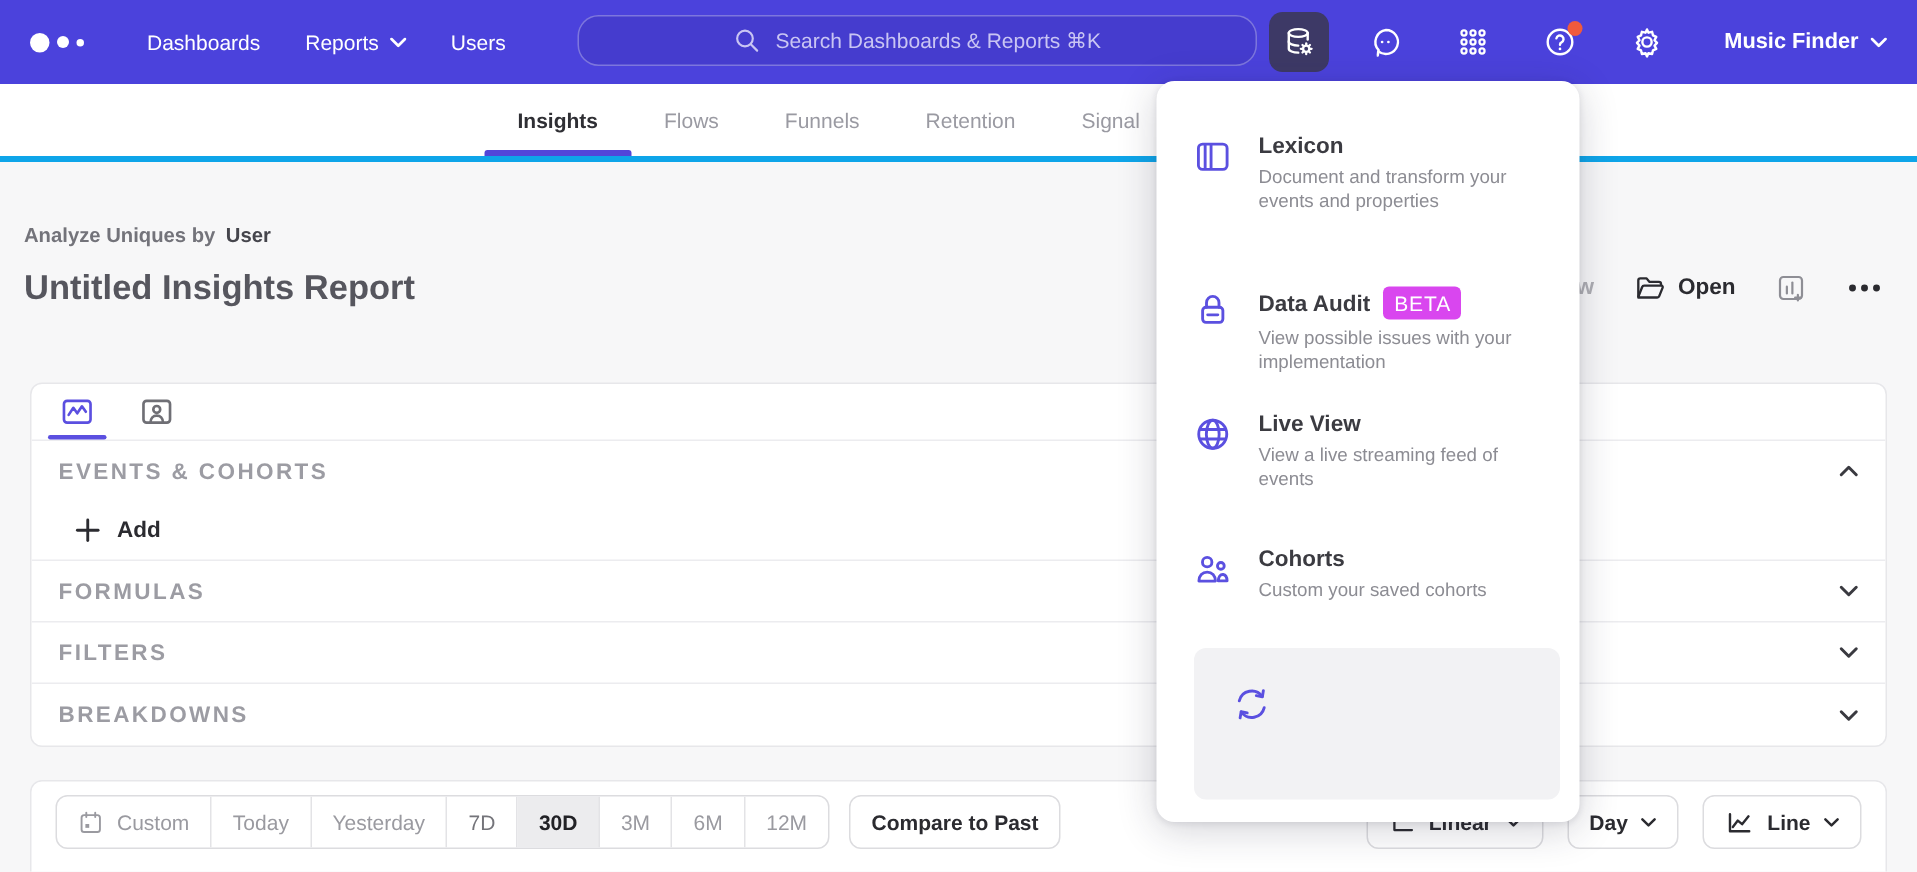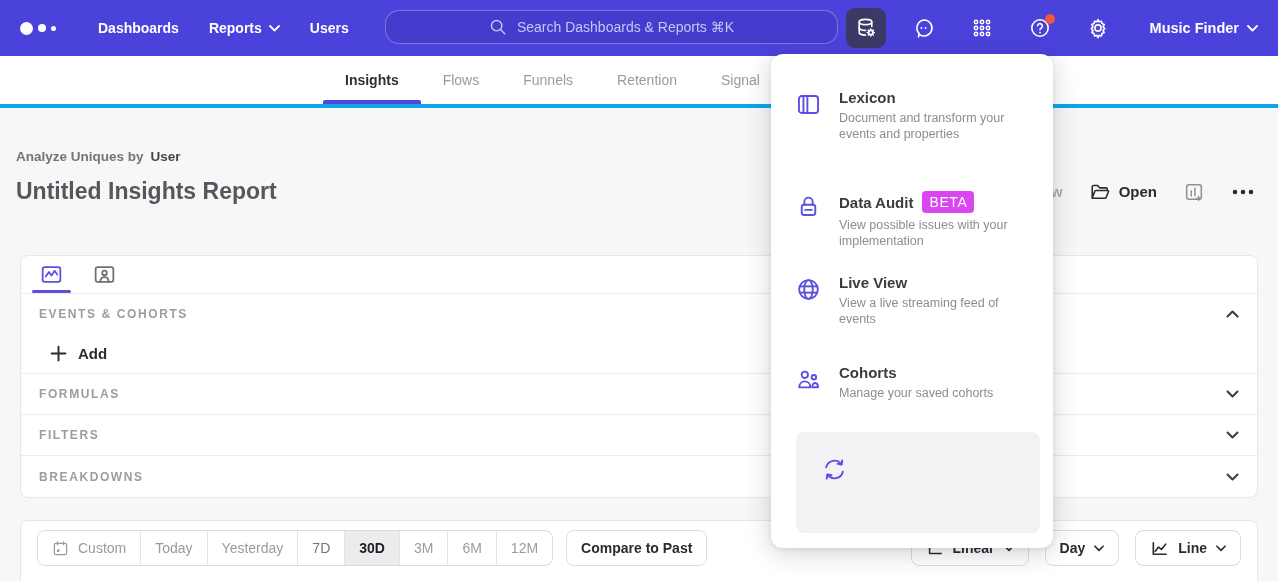--- a/index.html
+++ b/index.html
@@ -6,21 +6,21 @@
   html,body { width:1278px; height:581px; overflow:hidden; }
   body { font-family:"Liberation Sans", sans-serif; background:#f7f7f8; position:relative; }
 
   
   .topnav { position:absolute; top:0; left:0; width:1278px; height:56px; background:#4b42dc;
             display:flex; align-items:center; padding:0 20px; z-index:30; }
   .logo { display:flex; align-items:center; gap:5px; width:48px; }
   .logo .d1{width:13px;height:13px;border-radius:50%;background:#fff;}
   .logo .d2{width:8px;height:8px;border-radius:50%;background:#fff;}
   .logo .d3{width:5px;height:5px;border-radius:50%;background:#fff;}
-  .nav-item { color:#fff; font-size:14px; font-weight:700; margin-left:30px; display:flex; align-items:center; gap:7px; cursor:pointer; }
+  .nav-item { color:#fff; font-size:14px; font-weight:400; margin-left:30px; display:flex; align-items:center; gap:7px; cursor:pointer; }
   .nav-caret svg, .proj-caret svg { display:block; }
   .nav-search { position:absolute; left:385px; top:10px; width:453px; height:34px; background:#453cce;
                 border:1px solid rgba(255,255,255,0.30); border-radius:14px; display:flex; align-items:center;
                 justify-content:center; gap:10px; color:#c9c5f3; font-size:14px; cursor:text; }
   .nav-right { margin-left:auto; display:flex; align-items:center; gap:18px;justify-content:center; }
   .nav-iconbtn { width:40px; height:40px; border-radius:9px; display:flex; align-items:center; justify-content:center; cursor:pointer; position:relative; }
   .nav-iconbtn.active { background:#3d3966; }
   .nav-iconbtn .reddot { position:absolute; top:6px; right:5px; width:10px; height:10px; border-radius:50%; background:#f05a3c; }
   .project { color:#fff; font-size:14.5px; font-weight:700; display:flex; align-items:center; gap:8px; margin-left:14px; cursor:pointer; }
 
@@ -45,21 +45,21 @@
   .hbtn.dark { color:#2b2b30; font-weight:700; }
   .icon-only { display:flex; align-items:center; cursor:pointer; }
 
   
   .builder { position:absolute; left:20px; right:20px; top:255px; height:243px; background:#fff;
              border:1px solid #e7e7ea; border-radius:8px; overflow:hidden; }
   .b-tabs { height:38px; display:flex; align-items:center; gap:20px; padding:0 14px; border-bottom:1px solid #ececef; position:relative; }
   .b-tab { position:relative; height:100%; display:flex; align-items:center; padding:0 4px; cursor:pointer; }
   .b-tab.active::after { content:""; position:absolute; left:-3px; right:-3px; bottom:0; height:3px; background:#5b4fe0; border-radius:2px; }
   .b-row { display:flex; align-items:center; justify-content:space-between; padding:0 18px; }
-  .b-section-label { font-size:12px; font-weight:700; letter-spacing:1.6px; color:#9c9ca3; }
+  .b-section-label { font-size:15px; font-weight:700; letter-spacing:1.6px; color:#9c9ca3; }
   .b-head { height:40px; }
   .b-add { height:40px; display:flex; align-items:center; gap:11px; padding-left:29px; border-bottom:1px solid #ececef; cursor:pointer; }
   .b-add span { font-size:15px; font-weight:700; color:#2b2b30; }
   .b-collapsed { height:41px; border-bottom:1px solid #ececef; cursor:pointer; }
   .chev { display:flex; align-items:center; cursor:pointer; }
 
   
   .bottombar { position:absolute; left:20px; right:20px; top:520px; height:70px; background:#fff;
                border:1px solid #e7e7ea; border-radius:8px 8px 0 0; }
   .bb-inner { display:flex; align-items:center; padding:9px 16px 0 16px; }
@@ -457,21 +457,21 @@
         <circle cx="8.7" cy="7.8" r="2.8"></circle>
         <path d="M3.8 19 c0-3.2 2.1-5.3 4.9-5.3 s4.9 2.1 4.9 5.3 z"></path>
         <circle cx="16.8" cy="10" r="2"></circle>
         <path d="M15.3 18.9 c0.1-2.5 1.1-4 2.9-3.8 1.4 0.2 2.2 1.5 2.3 3.8 z"></path>
       </svg>
     </div>
     <div>
       <div class="menu-title">
           <span>Cohorts</span>
         </div>
-      <div class="menu-desc">Manage your saved cohorts</div>
+      <div class="menu-desc">Custom your saved cohorts</div>
     </div>
   </div>
 
   <div class="menu-highlight">
     <div class="menu-item">
       <div class="menu-icon">
         <svg width="27" height="27" viewBox="0 0 24 24" fill="none" stroke="#5b50e0" stroke-width="1.7" stroke-linecap="round" stroke-linejoin="round">
           <path d="M4.6 10 a7.6 7.6 0 0 1 13.6-2.6"></path>
           <polyline points="18.9,3.9 18.3,7.6 14.7,6.9"></polyline>
           <path d="M19.4 14 a7.6 7.6 0 0 1 -13.6 2.6"></path>

